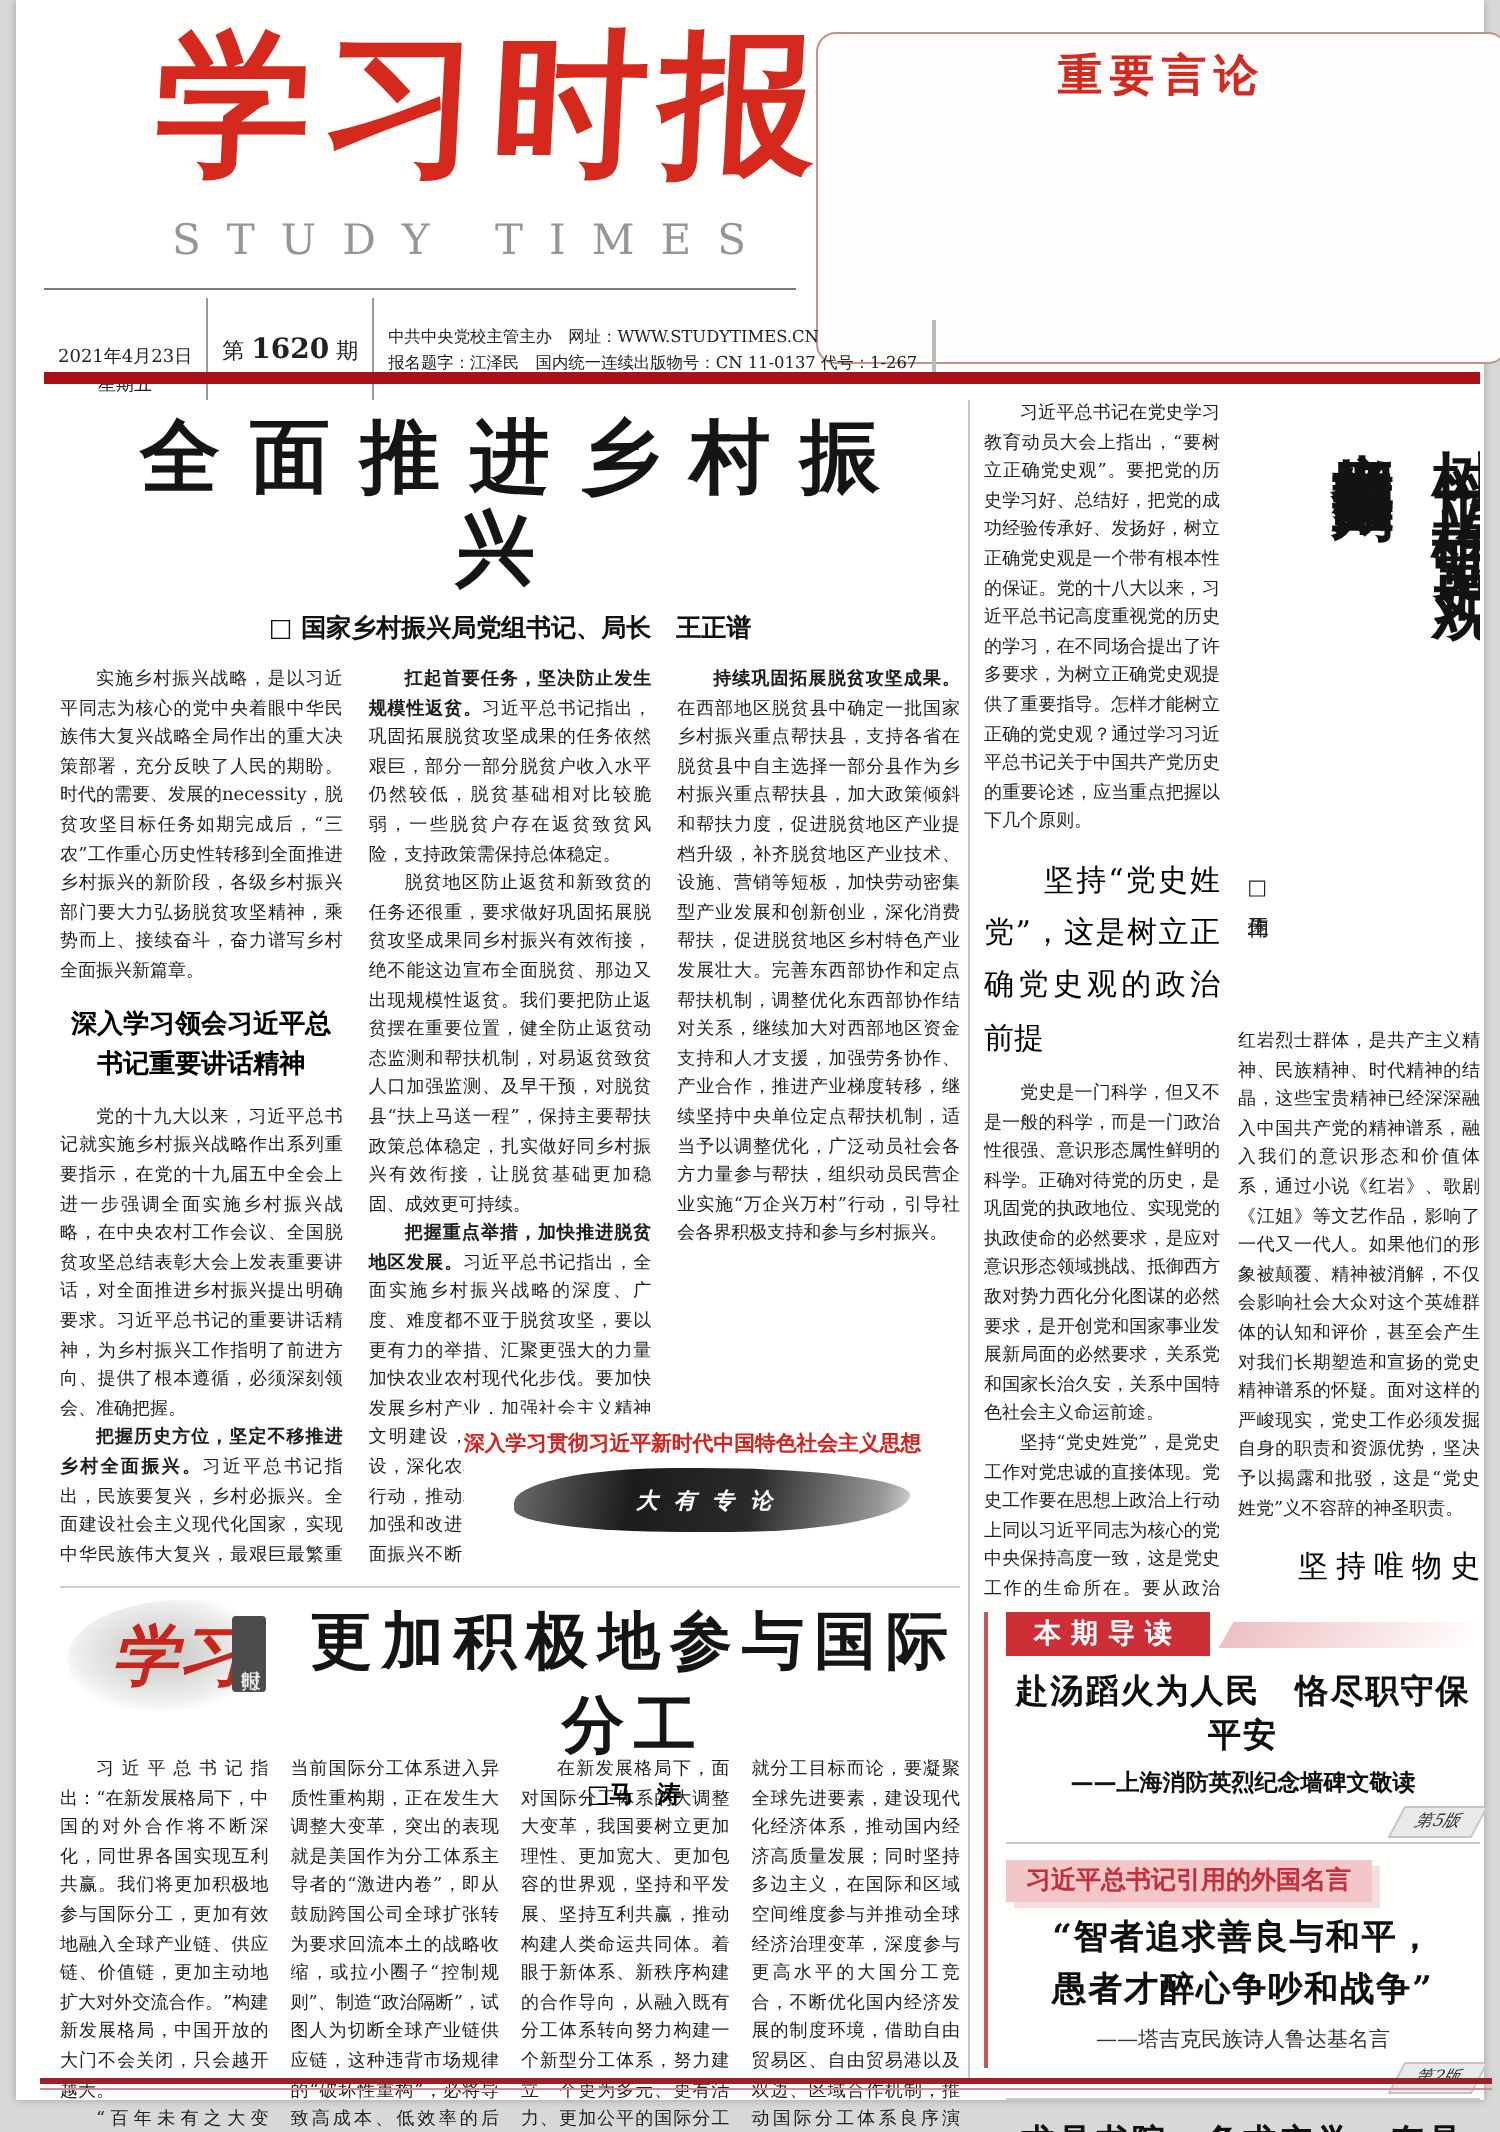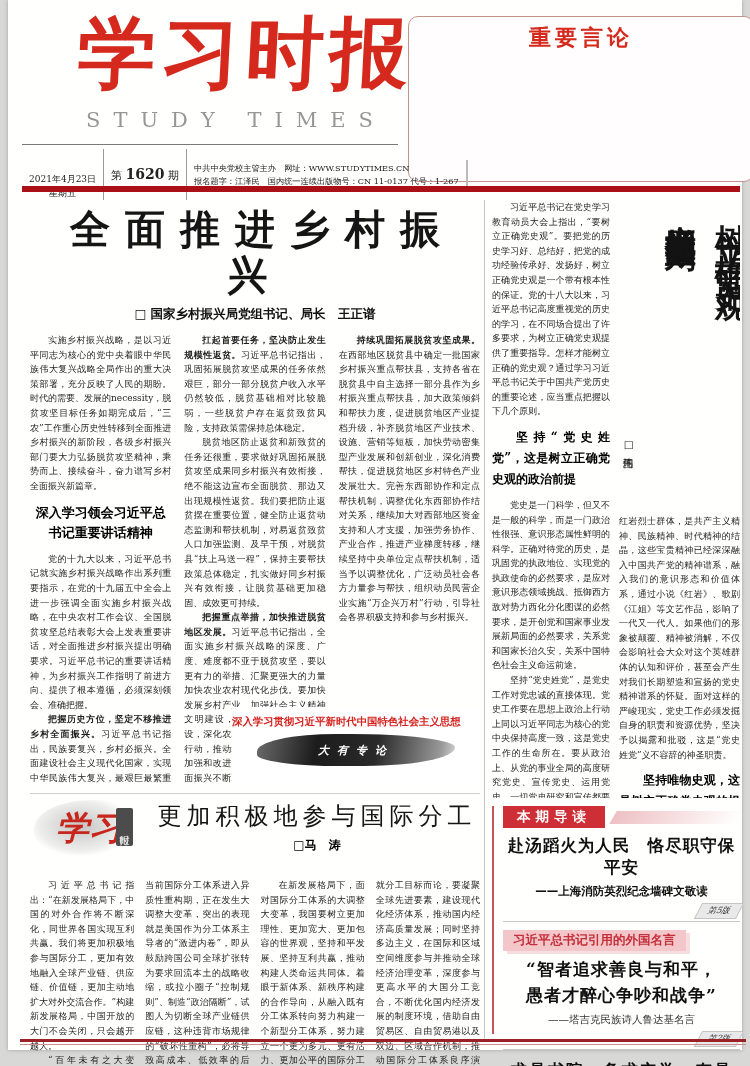--- a/index.html
+++ b/index.html
@@ -36,32 +36,32 @@
   .banner{position:absolute;right:0;bottom:0;width:248px;height:78px;background:#fff;padding-top:8px;box-sizing:border-box;}
   .banner-line{color:#d6231f;font-weight:bold;font-size:10.4px;text-align:left;white-space:nowrap;font-family:"DejaVu Sans",sans-serif;}
   .brush{margin:5px auto 0;width:198px;height:32px;background:linear-gradient(100deg,#6b6b6b 0%,#1c1c1c 30%,#2a2a2a 60%,#9a9a9a 92%,#d6d6d6 100%);border-radius:46% 60% 52% 48%/62% 48% 66% 40%;display:flex;align-items:center;justify-content:center;color:#fff;font-size:11px;font-weight:bold;font-style:italic;letter-spacing:8px;font-family:"DejaVu Serif",serif;}
 
   .ba-divider{border-top:1px solid #cfcfcf;margin:8px 0 4px;}
   .ba-head{position:relative;height:74px;}
   .stamp{position:absolute;left:4px;top:2px;width:116px;height:64px;}
   .stamp .ink{position:absolute;left:0;top:0;width:116px;height:58px;background:radial-gradient(60% 70% at 40% 45%,rgba(110,110,110,.4),rgba(140,140,140,.15) 60%,transparent 75%);border-radius:50% 40% 55% 45%;}
   .stamp .zi{position:absolute;left:22px;top:6px;font-size:33px;font-weight:bold;font-style:italic;color:#c6261c;font-family:"DejaVu Serif",serif;letter-spacing:0;}
   .stamp .seal{position:absolute;left:82px;top:8px;width:17px;height:38px;background:#4c4c4c;color:#eee;writing-mode:vertical-rl;font-size:10px;text-align:center;border-radius:2px;line-height:17px;}
-  .ba-title{margin-left:124px;text-align:center;font-size:24px;font-weight:normal;letter-spacing:5px;color:#151515;font-family:"DejaVu Sans",sans-serif;padding-top:2px;}
+  .ba-title{margin-left:124px;text-align:center;font-size:31px;font-weight:bold;letter-spacing:5px;color:#151515;font-family:"DejaVu Sans",sans-serif;padding-top:2px;}
   .ba-byline{margin-left:124px;text-align:center;font-size:12px;font-weight:bold;margin-top:5px;font-family:"DejaVu Sans",sans-serif;}
   .cols4{display:flex;gap:11px;height:200px;overflow:hidden;margin-top:6px;}
 
   
   .v-divider{position:absolute;left:476px;top:200px;height:840px;border-left:1px solid #c6c6c6;}
   .right-main{position:absolute;left:484px;top:200px;width:248px;}
   .ra{display:flex;gap:9px;height:598px;overflow:hidden;}
   .ra-colA{width:118px;font-size:9px;line-height:14.6px;text-align:justify;color:#1e1e1e;}
   .ra-colA p,.ra-colB p{margin:0;text-indent:2em;}
   p.noindent{text-indent:0;}
-  .sub-k{font-weight:bold;font-size:12px;line-height:1.75;margin:8px 0;color:#000;text-indent:2em;text-align:justify;}
+  .sub-k{font-weight:normal;font-size:15px;line-height:1.75;margin:8px 0;color:#000;text-indent:2em;text-align:justify;}
   .ra-colB{width:121px;font-size:9px;line-height:14.6px;text-align:justify;color:#1e1e1e;}
   .vh-block{position:relative;height:302px;margin-bottom:12px;}
   .vh-line{writing-mode:vertical-rl;position:absolute;top:0;font-weight:bold;color:#131313;font-family:"DejaVu Serif",serif;}
   .vh-1{right:2px;font-size:31px;letter-spacing:11px;}
   .vh-2{right:52px;font-size:31px;letter-spacing:2px;}
   .vh-byline{writing-mode:vertical-rl;position:absolute;left:2px;top:238px;font-size:10.5px;color:#222;}
 
   
   .guide{margin-top:8px;border-left:2px solid #c4565e;padding-left:9px;height:228px;box-sizing:border-box;}
   .gb-row{display:flex;align-items:center;height:22px;margin-bottom:7px;}

